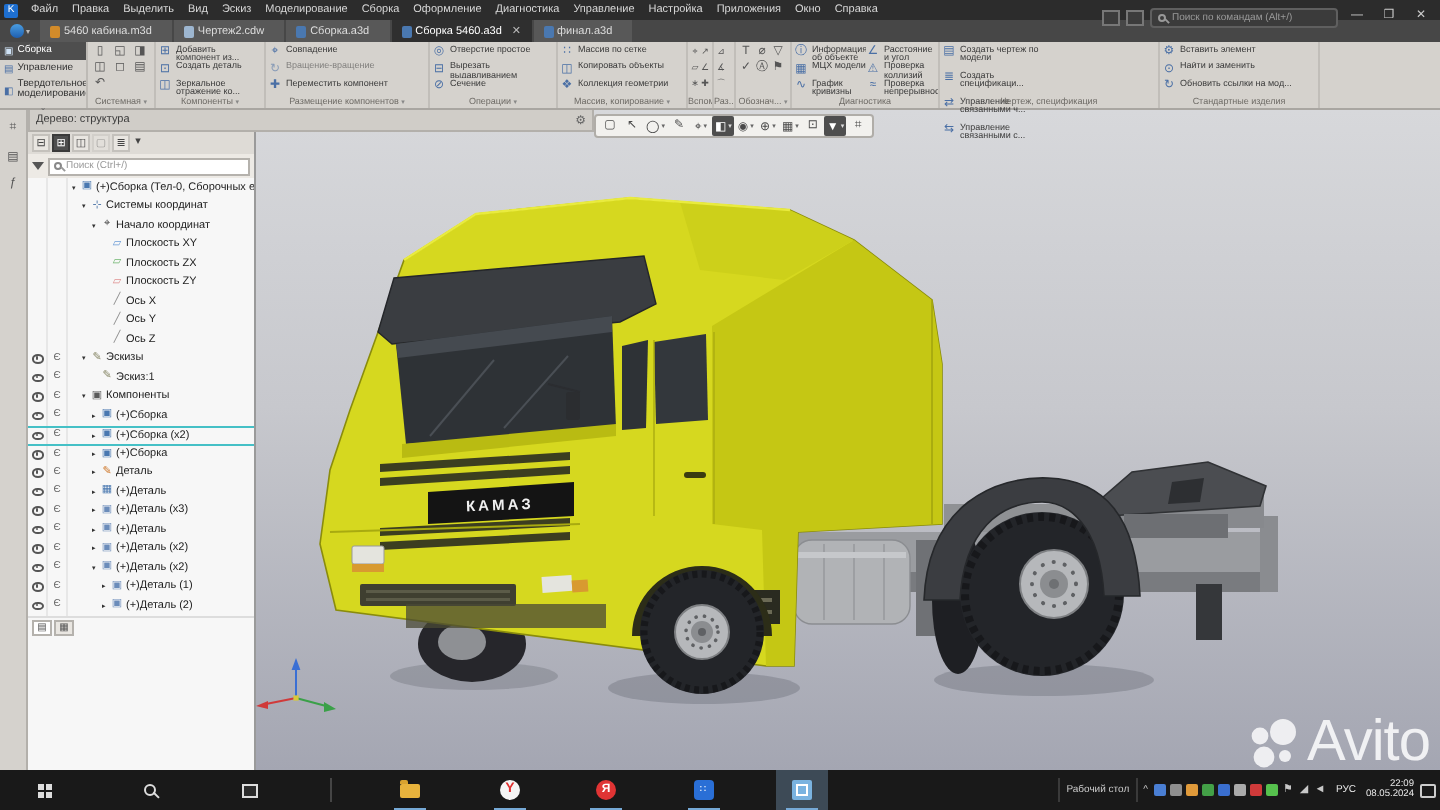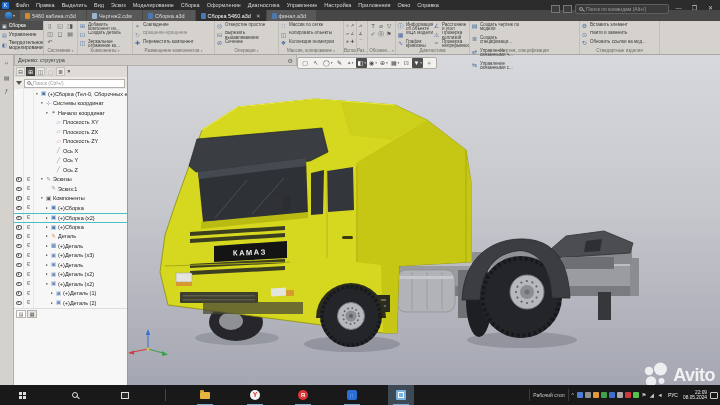--- a/index.html
+++ b/index.html
@@ -122,21 +122,21 @@
             border:1px solid #b0ada8;border-radius:2px;display:flex;align-items:center;
             gap:1px;padding:0 2px;z-index:6;}
   .vbtn{min-width:10px;height:10px;font-size:6px;line-height:10px;text-align:center;color:#4a4a4a;padding:0 1px;}
   .vbtn.dark{background:#4e4e4e;color:#fff;border-radius:1px;}
   .vbtn.dd::after{content:"▾";font-size:3.5px;color:#666;margin-left:1px;vertical-align:1px;}
   .vbtn.dark.dd::after{color:#ddd;}
   .trucksvg{position:absolute;left:0;top:0;}
 
   
   .watermark{position:absolute;right:5px;bottom:17px;display:flex;align-items:center;gap:3px;z-index:8;}
-  .wmtext{font-size:18px;font-weight:bold;color:rgba(250,250,252,.88);letter-spacing:-0.5px;}
+  .wmtext{font-size:29px;font-weight:normal;color:rgba(250,250,252,.88);letter-spacing:-0.5px;}
 
   
   .taskbar{position:absolute;left:0;bottom:0;right:0;height:20px;background:#191919;z-index:40;}
   .tbicon{position:absolute;top:0;height:20px;width:26px;display:flex;align-items:center;justify-content:center;}
   .tbicon.running::after{content:"";position:absolute;bottom:0;left:5px;right:5px;height:1.5px;background:#76a9d6;}
   .tbicon.activeapp{background:#3d4a56;}
   .winlogo{width:3px;height:3px;background:#ddd;box-shadow:4px 0 #ddd,0 4px #ddd,4px 4px #ddd;margin:0 4px 4px 0;}
   .tmag{width:6px;height:6px;border:1.2px solid #ddd;border-radius:50%;position:relative;}
   .tmag::after{content:"";position:absolute;width:4px;height:1.2px;background:#ddd;right:-3px;bottom:-1.5px;transform:rotate(45deg);}
   .tview{width:8px;height:7px;border:1px solid #ddd;background:rgba(255,255,255,.08);}

